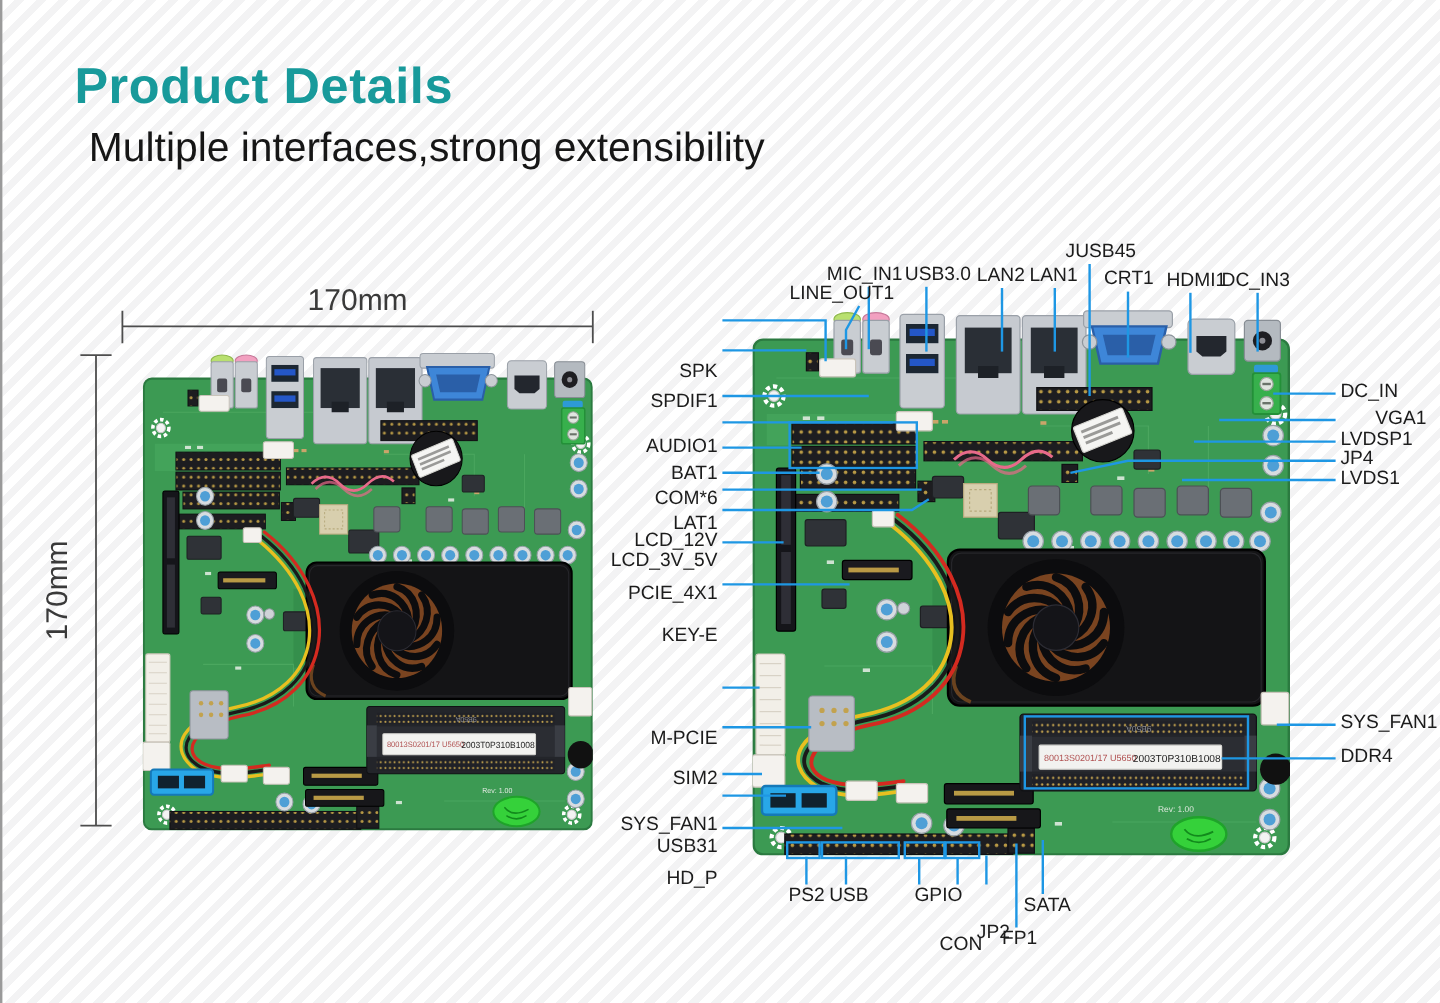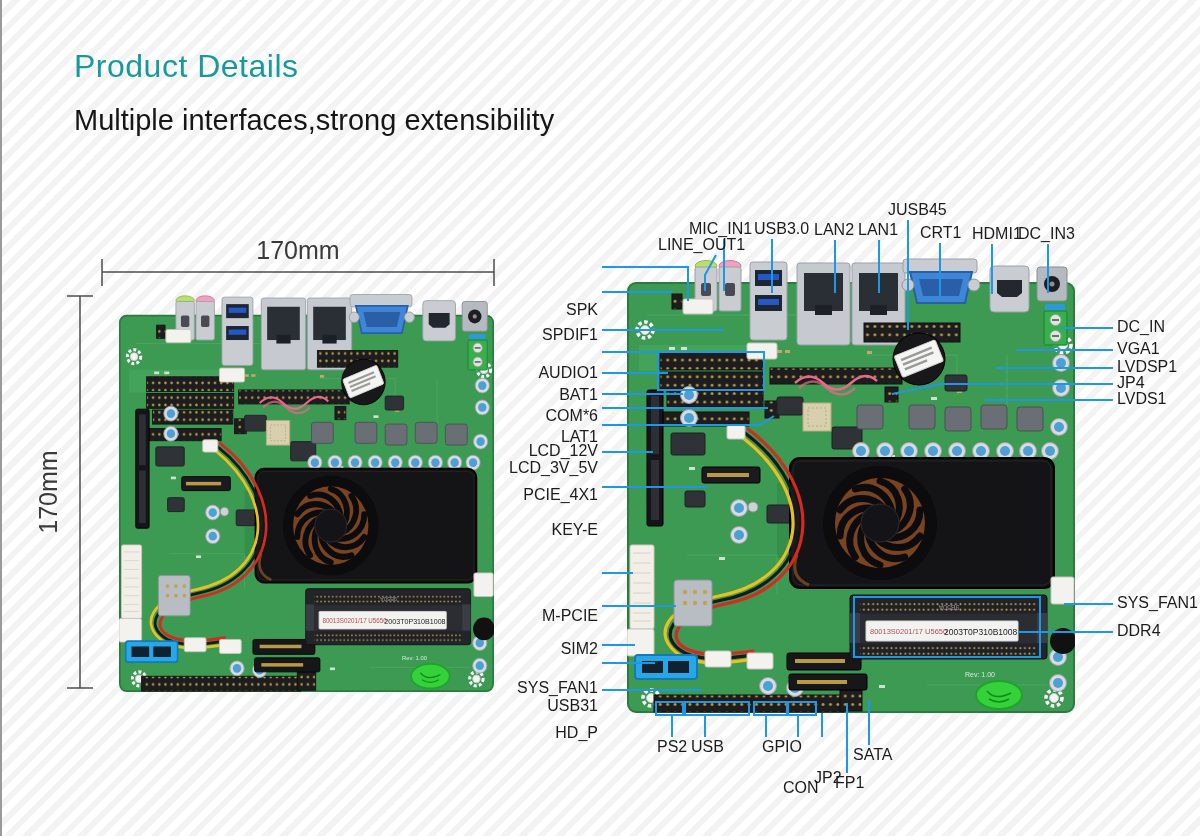--- a/index.html
+++ b/index.html
@@ -4,26 +4,26 @@
 <style>
   html,body{margin:0;padding:0;}
   .page{
     position:relative;width:1200px;height:836px;overflow:hidden;
     background:repeating-linear-gradient(135deg,#ffffff 0px,#ffffff 7px,#f3f3f4 7px,#f3f3f4 13px);
     border-left:2px solid #9a9a9a;
     font-family:"Liberation Sans",sans-serif;
     box-sizing:border-box;
   }
   .title{
-    position:absolute;left:72px;top:48px;
-    font-size:32px;font-weight:normal;color:#189a9b;letter-spacing:0.5px;
+    position:absolute;left:60px;top:48px;
+    font-size:42px;font-weight:bold;color:#189a9b;letter-spacing:0.5px;
   }
   .subtitle{
     position:absolute;left:72px;top:104px;
-    font-size:29px;color:#161616;
+    font-size:34px;color:#161616;
   }
   .lbl{
     position:absolute;font-size:16px;color:#1c1c1c;white-space:nowrap;line-height:16px;
   }
   .lbl.r{transform:translateX(-100%);margin-top:44px;}
   .dim-label{position:absolute;font-size:25px;color:#3a3a3a;}
   .dim-label.vert{left:46px;top:492px;transform:translate(-50%,-50%) rotate(-90deg);}
   .dim-label.horiz{left:296px;top:236px;transform:translateX(-50%);}
   svg{display:block;}
   .boardsvg{position:absolute;}
@@ -415,21 +415,21 @@
   <div class="lbl r" style="left:596px;top:416px">LCD_3V_5V</div>
   <div class="lbl r" style="left:596px;top:443px">PCIE_4X1</div>
   <div class="lbl r" style="left:596px;top:478px">KEY-E</div>
   <div class="lbl r" style="left:596px;top:564px">M-PCIE</div>
   <div class="lbl r" style="left:596px;top:597px">SIM2</div>
   <div class="lbl r" style="left:596px;top:636px">SYS_FAN1</div>
   <div class="lbl r" style="left:596px;top:654px">USB31</div>
   <div class="lbl r" style="left:596px;top:681px">HD_P</div>
 
   <div class="lbl" style="left:1115px;top:319px">DC_IN</div>
-  <div class="lbl" style="left:1115px;top:341px">VGA1</div>
+  <div class="lbl" style="left:1144px;top:341px">VGA1</div>
   <div class="lbl" style="left:1115px;top:359px">LVDSP1</div>
   <div class="lbl" style="left:1115px;top:375px">JP4</div>
   <div class="lbl" style="left:1115px;top:391px">LVDS1</div>
   <div class="lbl" style="left:1115px;top:595px">SYS_FAN1</div>
   <div class="lbl" style="left:1115px;top:623px">DDR4</div>
 
   <div class="lbl" style="left:655px;top:739px">PS2</div>
   <div class="lbl" style="left:689px;top:739px">USB</div>
   <div class="lbl" style="left:760px;top:739px">GPIO</div>
   <div class="lbl" style="left:781px;top:780px">CON</div>

